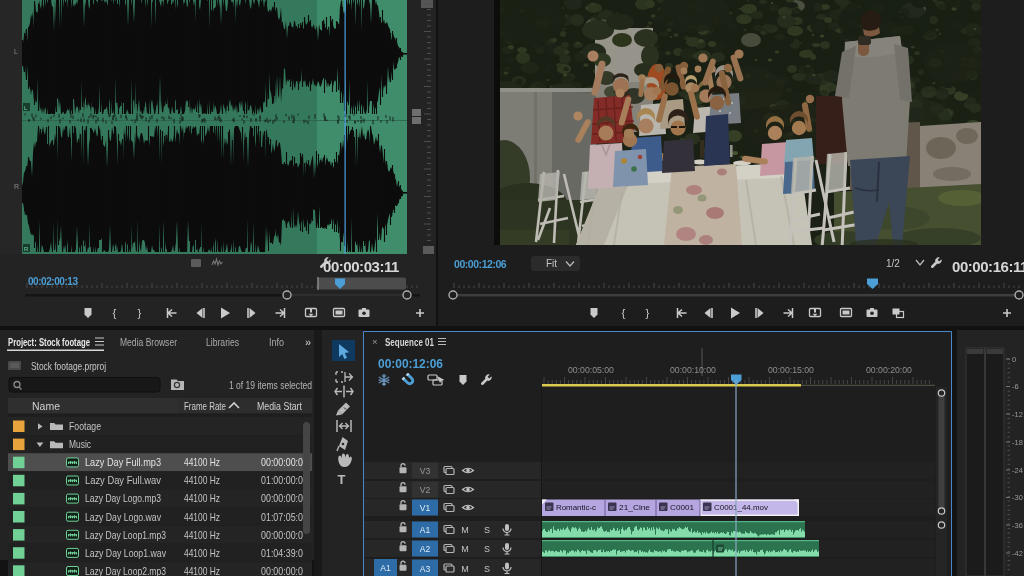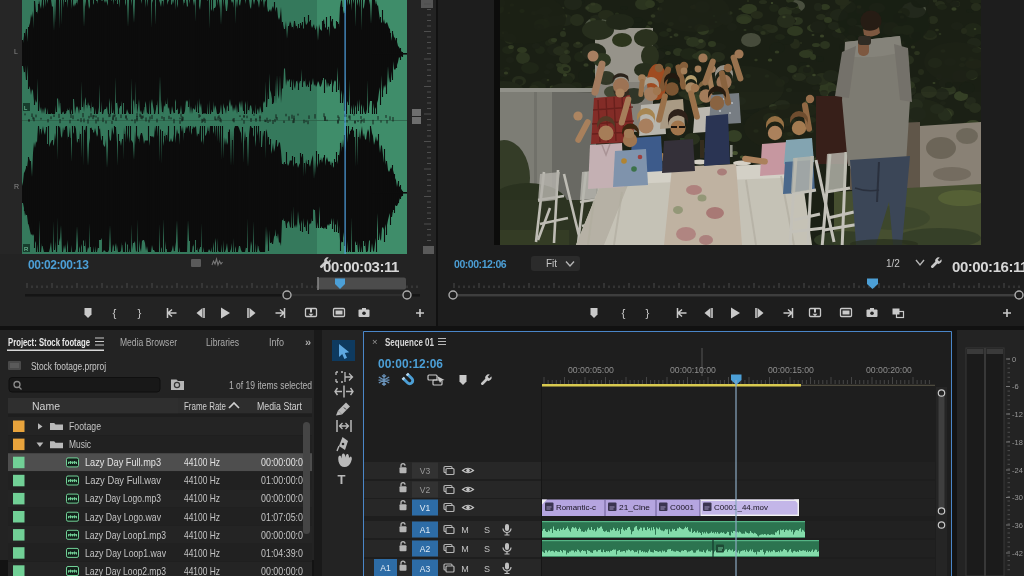--- a/index.html
+++ b/index.html
@@ -225,21 +225,21 @@
         </g>
         <g transform="translate(364,313) scale(1.0)">
           <rect x="-5.5" y="-3.5" width="11" height="7.5" rx="1" fill="#c9c9c9"></rect>
           <rect x="-2" y="-5" width="4" height="2" fill="#c9c9c9"></rect>
           <circle cx="0" cy="0.2" r="1.8" fill="#232323"></circle>
         </g>
    <g transform="translate(420,313) scale(1.0)">
           <path d="M-4 0 h8 M0 -4 v8" stroke="#c9c9c9" stroke-width="1.6"></path>
         </g>
  </svg>
- <div class="abs tc-blue" style="left:28px;top:258px;font-size:12px;letter-spacing:-0.45px">00:02:00:13</div>
+ <div class="abs tc-blue" style="left:28px;top:276px;font-size:10px;letter-spacing:-0.45px">00:02:00:13</div>
  <div class="abs tc-white" style="left:323px;top:258px;font-size:15px;letter-spacing:-0.45px">00:00:03:11</div>
 </div>
 
 <div class="abs" style="left:438px;top:0;width:586px;height:326px;background:#1d1d1d">
  <svg class="abs" style="left:56px;top:0" width="487" height="245" viewBox="0 0 487 245">
 <rect width="487" height="245" fill="#1d2317"></rect>
 <ellipse cx="104" cy="26" rx="13" ry="9" fill="#87907a" opacity="0.7"></ellipse>
 <ellipse cx="257" cy="40" rx="10" ry="7" fill="#8a9278" opacity="0.55"></ellipse>
 <ellipse cx="420" cy="10" rx="12" ry="8" fill="#87907a" opacity="0.6"></ellipse>
 <ellipse cx="302" cy="6" rx="9" ry="6" fill="#929a82" opacity="0.55"></ellipse>

